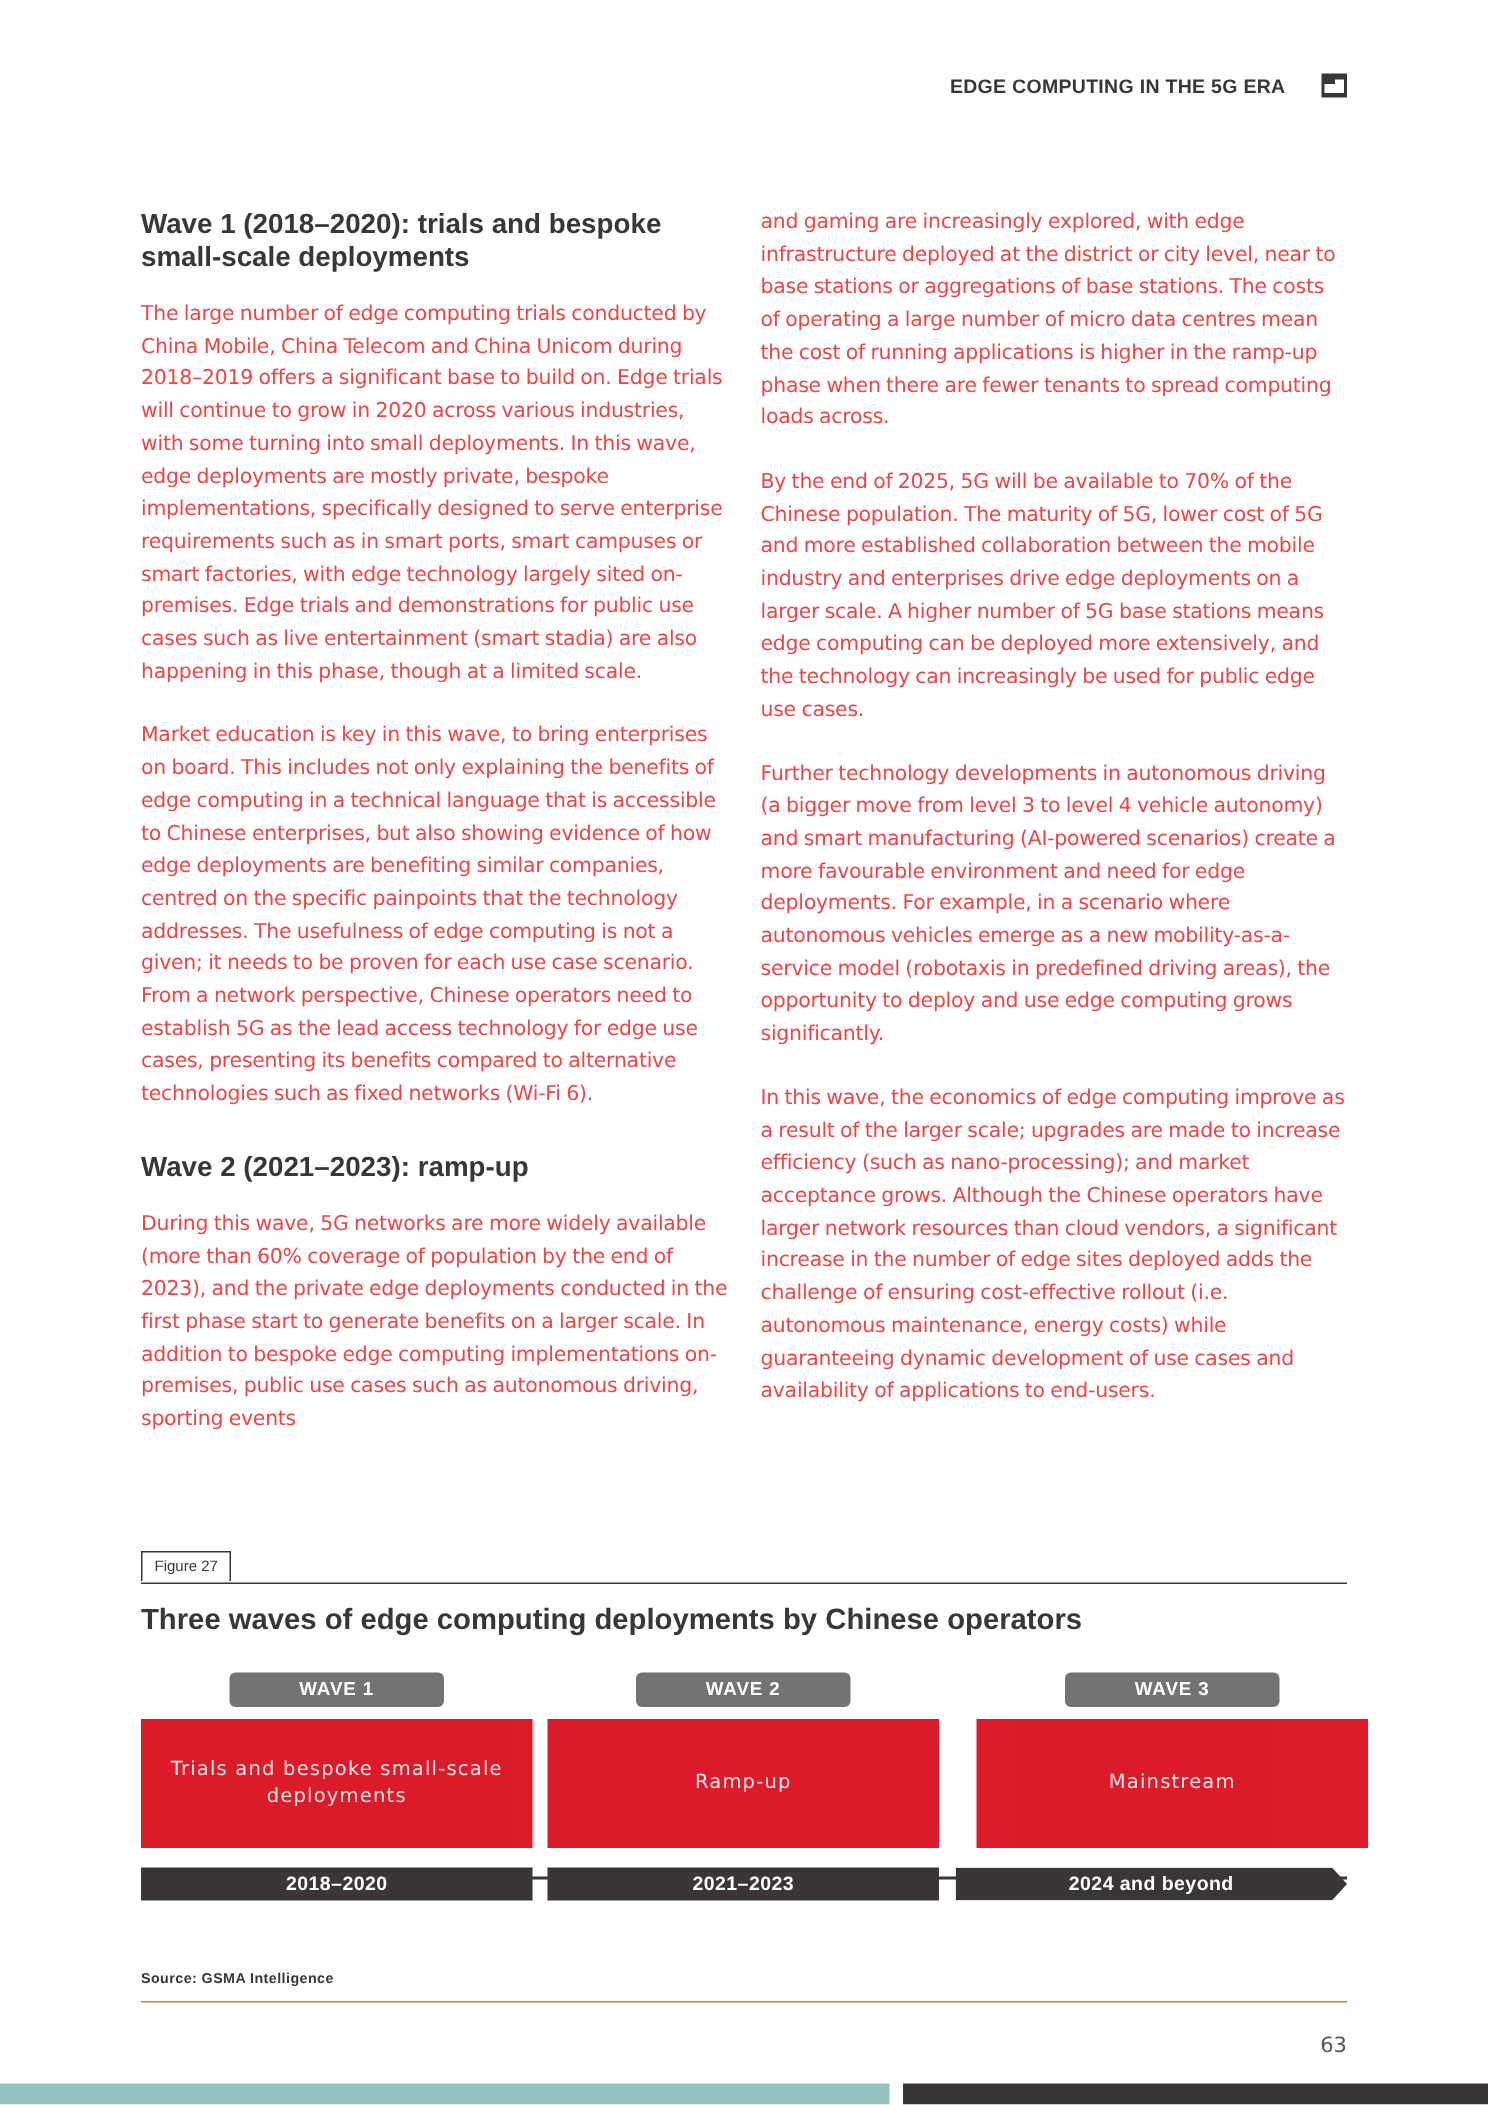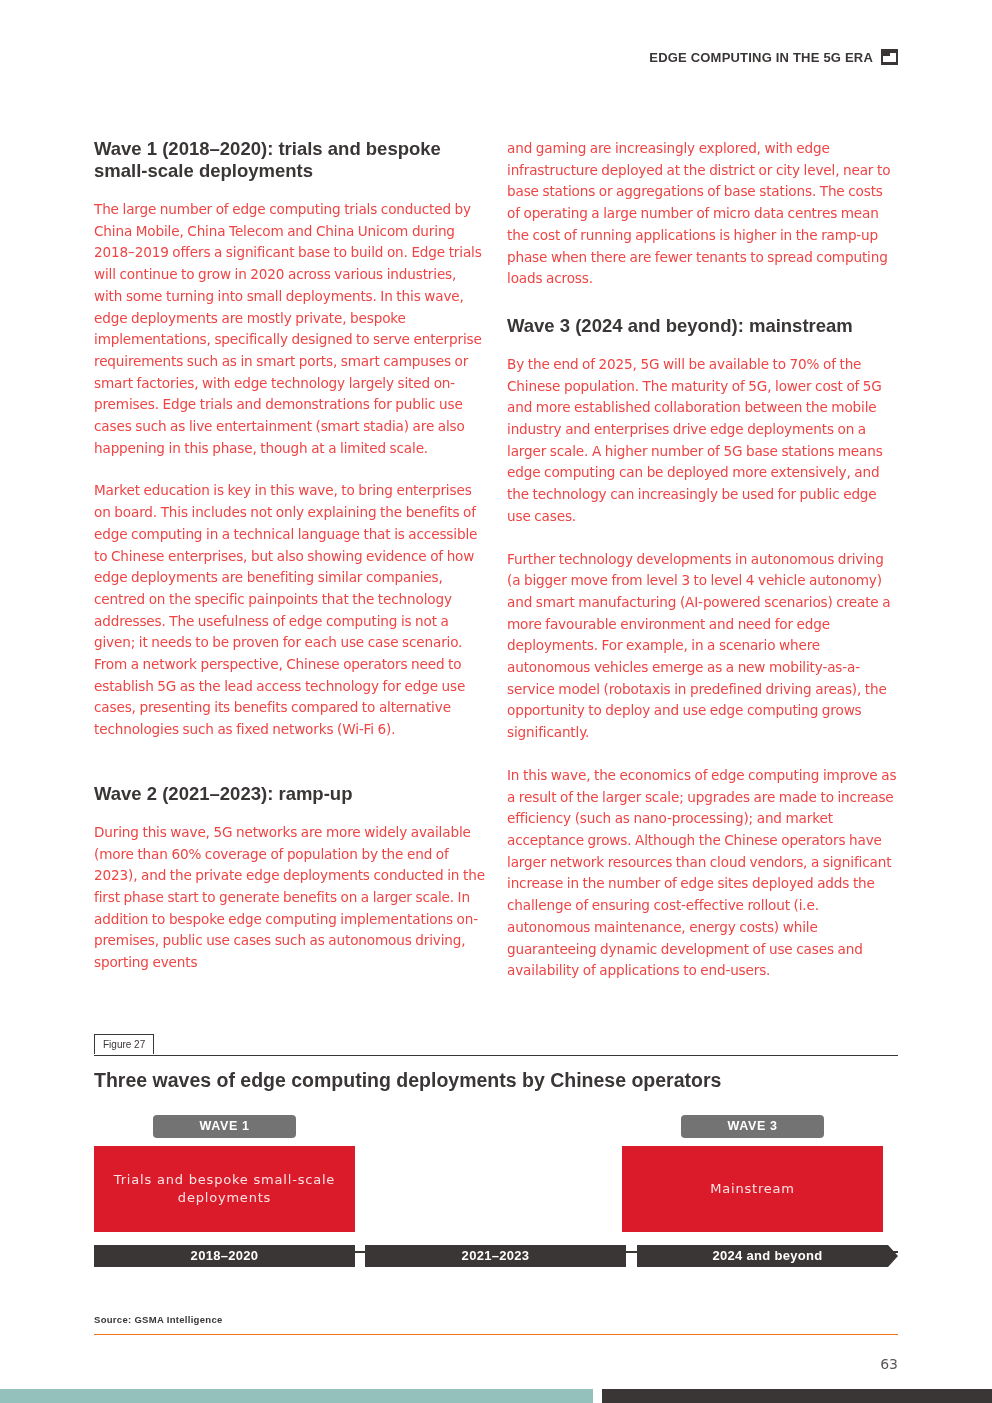--- a/index.html
+++ b/index.html
@@ -3,21 +3,21 @@
 <meta charset="utf-8">
 <style>
   html, body { margin: 0; padding: 0; }
   body {
     width: 992px; height: 1403px; position: relative; overflow: hidden;
     background: #ffffff; color: #4a4746;
     font-family: "DejaVu Sans", sans-serif;
   }
   .header {
     position: absolute; top: 48px; right: 94px; height: 18px;
-    display: flex; align-items: center; gap: 8px;
+    display: flex; align-items: center; gap: 24px;
   }
   .header-title {
     font-family: "Liberation Sans", sans-serif; font-weight: bold;
     font-size: 13px; color: #3a3635; letter-spacing: 0.2px;
   }
   .header-icon {
     width: 17px; height: 16px; background: #3a3635; position: relative;
   }
   .header-icon::before {
     content: ""; position: absolute; left: 2px; right: 2px; bottom: 3px; height: 6px; background: #fff;
@@ -111,45 +111,50 @@
 
 <div class="header">
   <span class="header-title">EDGE COMPUTING IN THE 5G ERA</span>
   <span class="header-icon"></span>
 </div>
 
 <div class="col col-left">
   <h2>Wave 1 (2018–2020): trials and bespoke small-scale deployments</h2>
   <p>The large number of edge computing trials conducted by China Mobile, China Telecom and China Unicom during 2018–2019 offers a significant base to build on. Edge trials will continue to grow in 2020 across various industries, with some turning into small deployments. In this wave, edge deployments are mostly private, bespoke implementations, specifically designed to serve enterprise requirements such as in smart ports, smart campuses or smart factories, with edge technology largely sited on-premises. Edge trials and demonstrations for public use cases such as live entertainment (smart stadia) are also happening in this phase, though at a limited scale.</p>
   <p>Market education is key in this wave, to bring enterprises on board. This includes not only explaining the benefits of edge computing in a technical language that is accessible to Chinese enterprises, but also showing evidence of how edge deployments are benefiting similar companies, centred on the specific painpoints that the technology addresses. The usefulness of edge computing is not a given; it needs to be proven for each use case scenario. From a network perspective, Chinese operators need to establish 5G as the lead access technology for edge use cases, presenting its benefits compared to alternative technologies such as fixed networks (Wi-Fi 6).</p>
-  <h2 style="margin-top:42px;">Wave 2 (2021–2023): ramp-up</h2>
+  <h2 style="margin-top:26px;">Wave 2 (2021–2023): ramp-up</h2>
   <p>During this wave, 5G networks are more widely available (more than 60% coverage of population by the end of 2023), and the private edge deployments conducted in the first phase start to generate benefits on a larger scale. In addition to bespoke edge computing implementations on-premises, public use cases such as autonomous driving, sporting events</p>
 </div>
 
 <div class="col col-right" style="top:138px;">
   <p class="first">and gaming are increasingly explored, with edge infrastructure deployed at the district or city level, near to base stations or aggregations of base stations. The costs of operating a large number of micro data centres mean the cost of running applications is higher in the ramp-up phase when there are fewer tenants to spread computing loads across.</p>
-  <h2 style="margin-top:25px;">Wave 3 (2024 and beyond): mainstream</h2>
   <p>By the end of 2025, 5G will be available to 70% of the Chinese population. The maturity of 5G, lower cost of 5G and more established collaboration between the mobile industry and enterprises drive edge deployments on a larger scale. A higher number of 5G base stations means edge computing can be deployed more extensively, and the technology can increasingly be used for public edge use cases.</p>
   <p>Further technology developments in autonomous driving (a bigger move from level 3 to level 4 vehicle autonomy) and smart manufacturing (AI-powered scenarios) create a more favourable environment and need for edge deployments. For example, in a scenario where autonomous vehicles emerge as a new mobility-as-a-service model (robotaxis in predefined driving areas), the opportunity to deploy and use edge computing grows significantly.</p>
   <p>In this wave, the economics of edge computing improve as a result of the larger scale; upgrades are made to increase efficiency (such as nano-processing); and market acceptance grows. Although the Chinese operators have larger network resources than cloud vendors, a significant increase in the number of edge sites deployed adds the challenge of ensuring cost-effective rollout (i.e. autonomous maintenance, energy costs) while guaranteeing dynamic development of use cases and availability of applications to end-users.</p>
 </div>
 
 <div class="figure">
   <div class="figure-tag-row">
     <span class="figure-tag">Figure 27</span>
   </div>
   <div class="figure-title">Three waves of edge computing deployments by Chinese operators</div>
   <div class="waves">
     <div class="wave" style="left:0;">
       <div class="wave-badge">WAVE 1</div>
       <div class="wave-box">
           <span>Trials and bespoke small-scale deployments</span>
         </div>
     </div>
-    <div class="wave" style="left:528px;">
+    <div class="wave" style="left:271px;">
+      <div class="wave-badge">WAVE 2</div>
+      <div class="wave-box">
+          <span>Ramp-up</span>
+        </div>
+    </div>
+    <div class="wave" style="left:557px;">
       <div class="wave-badge">WAVE 3</div>
       <div class="wave-box">
           <span>Mainstream</span>
         </div>
     </div>
     <div class="timeline">
       <div class="timeline-line"></div>
       <div class="period" style="left:0; width:261px;">2018–2020</div>
       <div class="period" style="left:271px; width:261px;">2021–2023</div>
       <div class="period arrow" style="left:543px; width:261px;">2024 and beyond</div>

